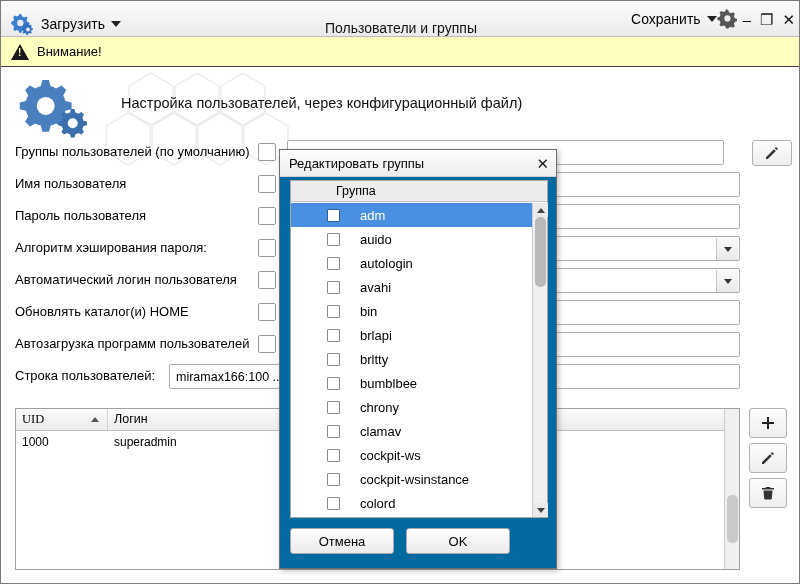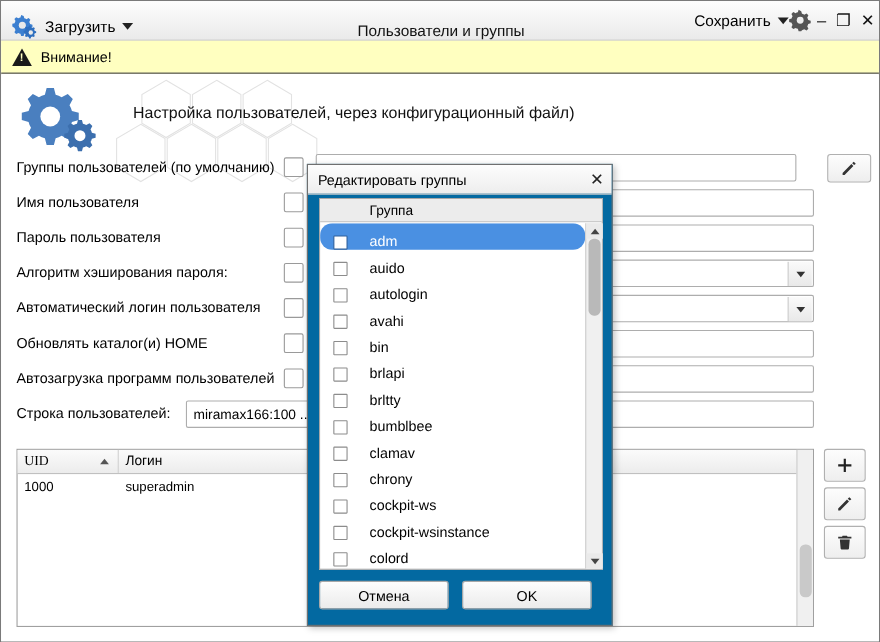--- a/index.html
+++ b/index.html
@@ -147,37 +147,37 @@
   .modal-tb {
     height: 27px; background: linear-gradient(#fdfdfd, #ededed);
     border-bottom: 1px solid #cfcfcf;
     display: flex; align-items: center; justify-content: space-between;
     padding: 0 7px 0 9px; font-size: 13px;
   }
   .modal-close { font-size: 15px; line-height: 1; color: #222; }
   .modal-body { position: absolute; left: 10px; top: 30px; width: 258px; height: 338px; background: #fff; border: 1px solid #a7a7a7; }
   .lhead { height: 21px; background: #ececec; border-bottom: 1px solid #c8c8c8; font-size: 12.5px; padding: 3px 0 0 45px; }
   .list { position: absolute; left: 0; top: 22px; right: 15px; bottom: 0; overflow: hidden; }
-  .litem { display: flex; align-items: flex-end; height: 24px; padding-left: 12px; font-size: 13px; border-radius: 11px; }
+  .litem { display: flex; align-items: center; height: 24px; padding-left: 36px; font-size: 13px; }
   .litem.sel { background: #4a90e2; color: #fff; }
   .litem .cb {
     width: 13px; height: 13px; border: 1px solid #8c8c8c; background: #fff;
     margin-right: 20px; border-radius: 1px; flex: none;
   }
   .litem.sel .cb { border-color: #2d5f9c; }
   .mscroll { position: absolute; right: 0; top: 22px; width: 15px; bottom: 0; background: #f0f0f0; border-left: 1px solid #ccc; }
   .mtrack { position: absolute; left: 0; top: 14px; right: 0; bottom: 14px; }
   .mthumb { position: absolute; left: 2px; top: 0px; width: 11px; height: 70px; background: #b9b9b9; border-radius: 5px; }
   .marrow { position: absolute; left: 0; width: 15px; height: 14px; display: flex; align-items: center; justify-content: center; background: #eaeaea; }
   .marrow.up { top: 0; } .marrow.dn { bottom: 0; }
   .marrow i { width: 0; height: 0; border-left: 4px solid transparent; border-right: 4px solid transparent; }
   .marrow.up i { border-bottom: 5px solid #444; }
   .marrow.dn i { border-top: 5px solid #444; }
 
-  .modal-btns { position: absolute; left: 10px; bottom: 14px; width: 248px; display: flex; gap: 12px; }
+  .modal-btns { position: absolute; left: 10px; bottom: 14px; width: 220px; display: flex; gap: 12px; }
   .mbtn {
     flex: 1; height: 26px; border: 1px solid #a8a8a8; border-radius: 3px;
     background: linear-gradient(#fdfdfd, #ebebeb);
     display: flex; align-items: center; justify-content: center; font-size: 13px;
   }
 
   .hexbg { position: absolute; left: 0; top: 0; }
 </style>
 </head>
 <body>
@@ -397,25 +397,25 @@
           <div class="litem">
             <span class="cb"></span>
             <span>brltty</span>
           </div>
           <div class="litem">
             <span class="cb"></span>
             <span>bumblbee</span>
           </div>
           <div class="litem">
             <span class="cb"></span>
+            <span>chrony</span>
+          </div>
+          <div class="litem">
+            <span class="cb"></span>
             <span>clamav</span>
-          </div>
-          <div class="litem">
-            <span class="cb"></span>
-            <span>chrony</span>
           </div>
           <div class="litem">
             <span class="cb"></span>
             <span>cockpit-ws</span>
           </div>
           <div class="litem">
             <span class="cb"></span>
             <span>cockpit-wsinstance</span>
           </div>
           <div class="litem">

